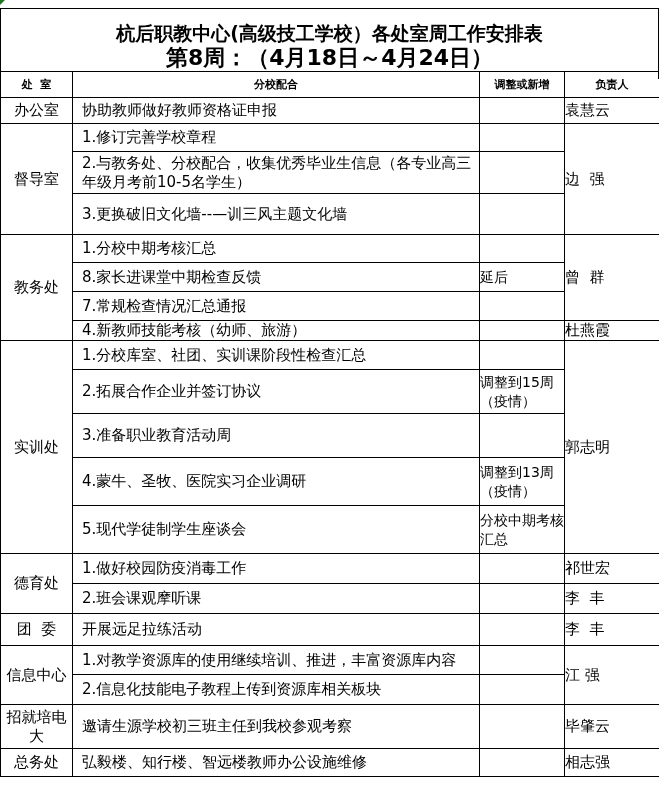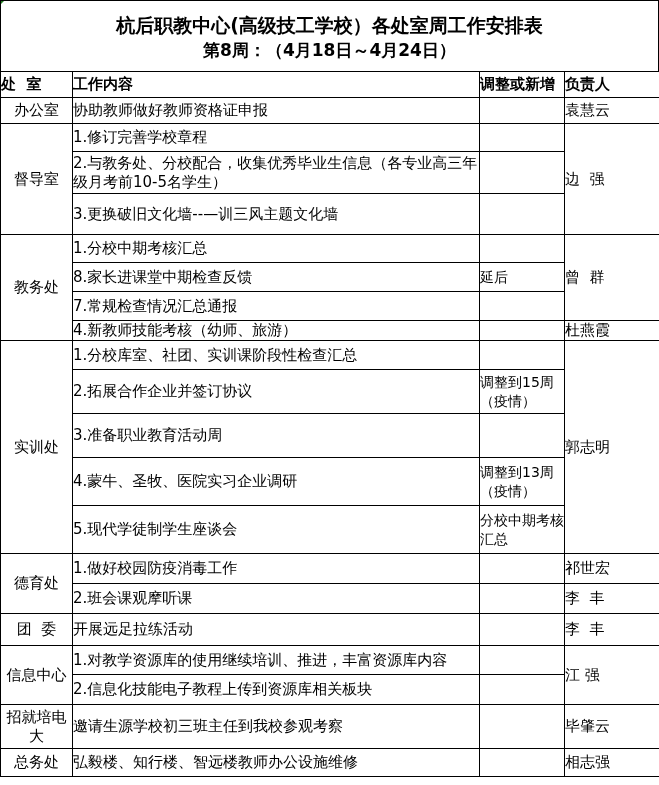--- a/index.html
+++ b/index.html
@@ -1,28 +1,28 @@
 <!DOCTYPE html>
 <html><head>
   <meta charset="utf-8">
   <style>
     html, body { margin: 0; padding: 0; background: #ffffff; }
     body { width: 659px; height: 785px; overflow: hidden; font-family: "DejaVu Sans", sans-serif; color: #000; }
     .sheet { position: relative; width: 659px; height: 785px; }
     .corner-mark { position: absolute; left: 0; top: 0; width: 0; height: 0; border-top: 5px solid #1e7a1e; border-right: 5px solid transparent; }
-    .title-block { position: absolute; left: 0; top: 0; width: 657px; height: 70px; border: 1px solid #000; border-bottom: none; text-align: center; }
+    .title-block { position: absolute; left: 0; top: 8px; width: 657px; height: 70px; border: 1px solid #000; border-bottom: none; text-align: center; }
     .title-line1 { font-weight: bold; font-size: 19px; line-height: 22px; margin-top: 13px; letter-spacing: 0px; }
-    .title-line2 { font-weight: bold; font-size: 17px; line-height: 22px; margin-top: 3px; }
+    .title-line2 { font-weight: bold; font-size: 22px; line-height: 22px; margin-top: 3px; }
     table { position: absolute; left: 0; top: 71px; border-collapse: collapse; table-layout: fixed; width: 659px; }
     td { border: 1px solid #000; padding: 0; font-size: 15px; line-height: 19px; vertical-align: middle; overflow: hidden; }
     .c-dept { text-align: center; }
-    .c-task { text-align: left; padding-left: 0; }
+    .c-task { text-align: left; padding-left: 9px; }
     .c-adj { text-align: left; font-size: 14px; line-height: 19px; }
     .c-owner { text-align: left; }
-    .hdr td { font-weight: bold; font-size: 15px; margin-top: 44px; }
+    .hdr td { font-weight: bold; text-align: center; font-size: 11px; margin-top: 44px; }
   </style>
 </head>
 <body>
 
 <div class="sheet">
   <div class="corner-mark"></div>
   <div class="title-block">
     <div class="title-line1">杭后职教中心(高级技工学校）各处室周工作安排表</div>
     <div class="title-line2">第8周：（4月18日～4月24日）</div>
   </div>
@@ -30,21 +30,21 @@
   <table>
     <colgroup>
       <col style="width:72px">
       <col style="width:407px">
       <col style="width:85px">
       <col style="width:95px">
     </colgroup>
     <tbody>
       <tr class="hdr" style="height:26px">
         <td style="white-space:pre">处  室</td>
-        <td>工作内容</td>
+        <td>分校配合</td>
         <td>调整或新增</td>
         <td>负责人</td>
       </tr>
 
       <tr style="height:26px">
         <td class="c-dept">办公室</td>
         <td class="c-task">协助教师做好教师资格证申报</td>
         <td class="c-adj"></td>
         <td class="c-owner">袁慧云</td>
       </tr>

